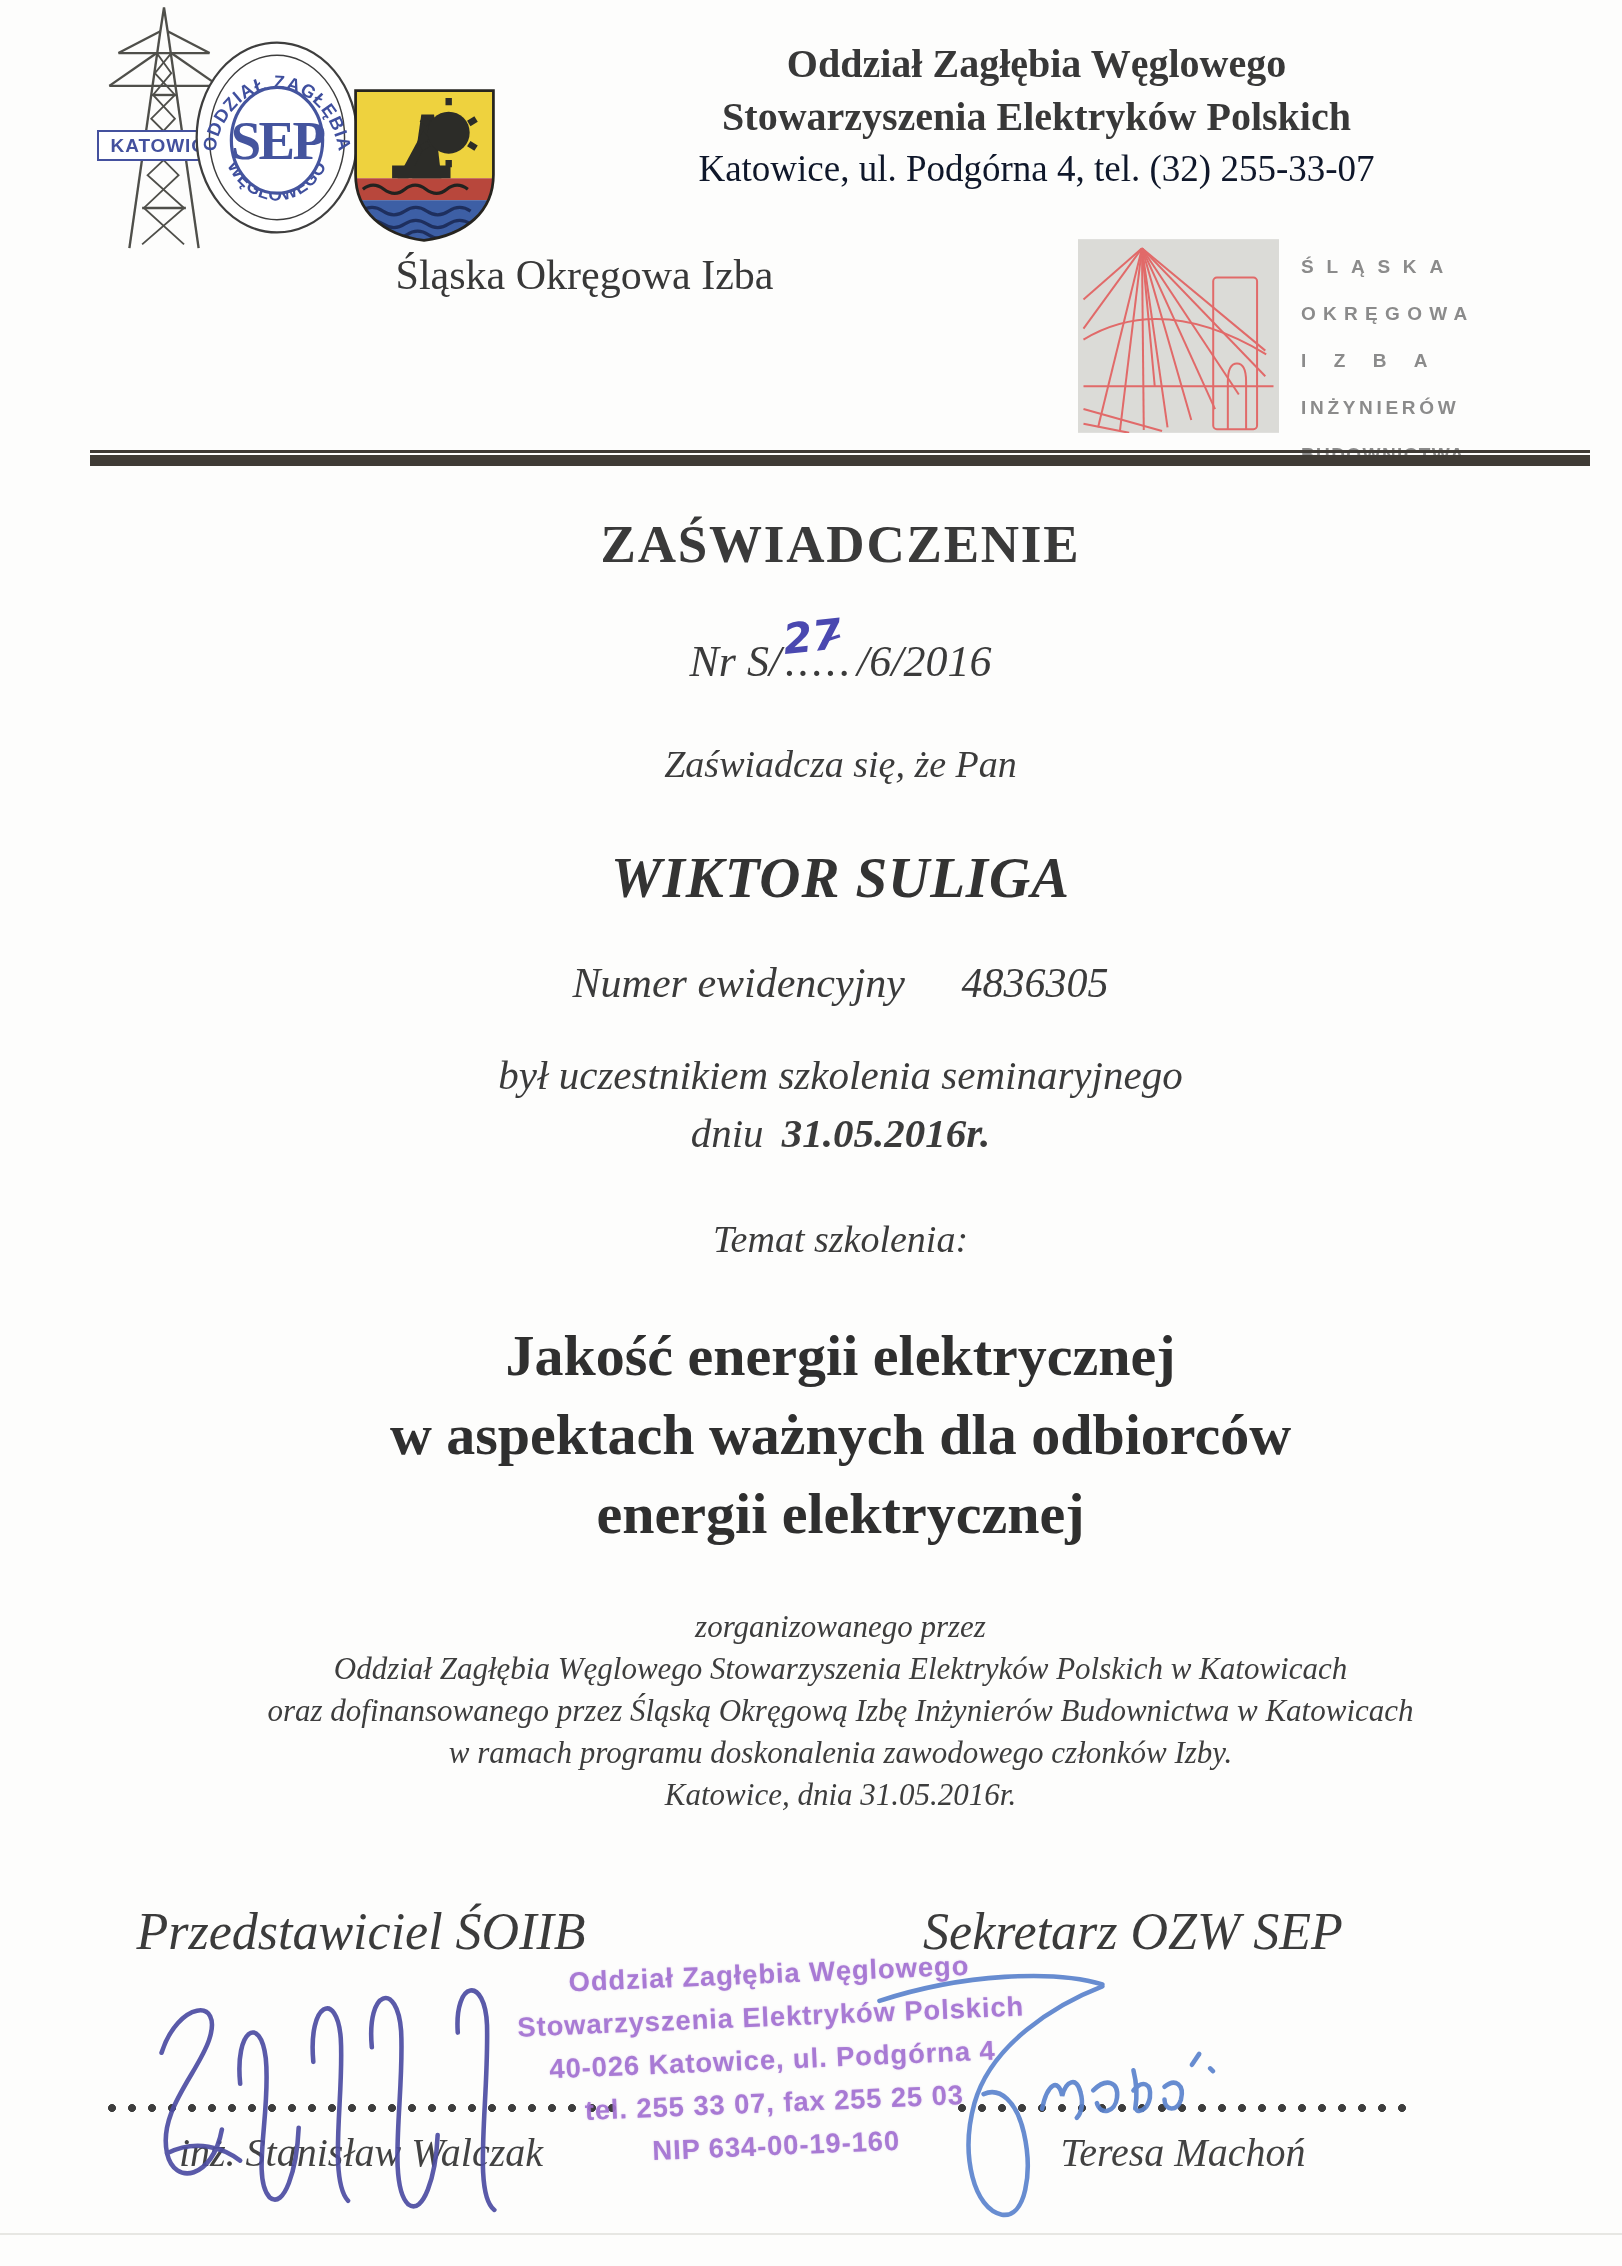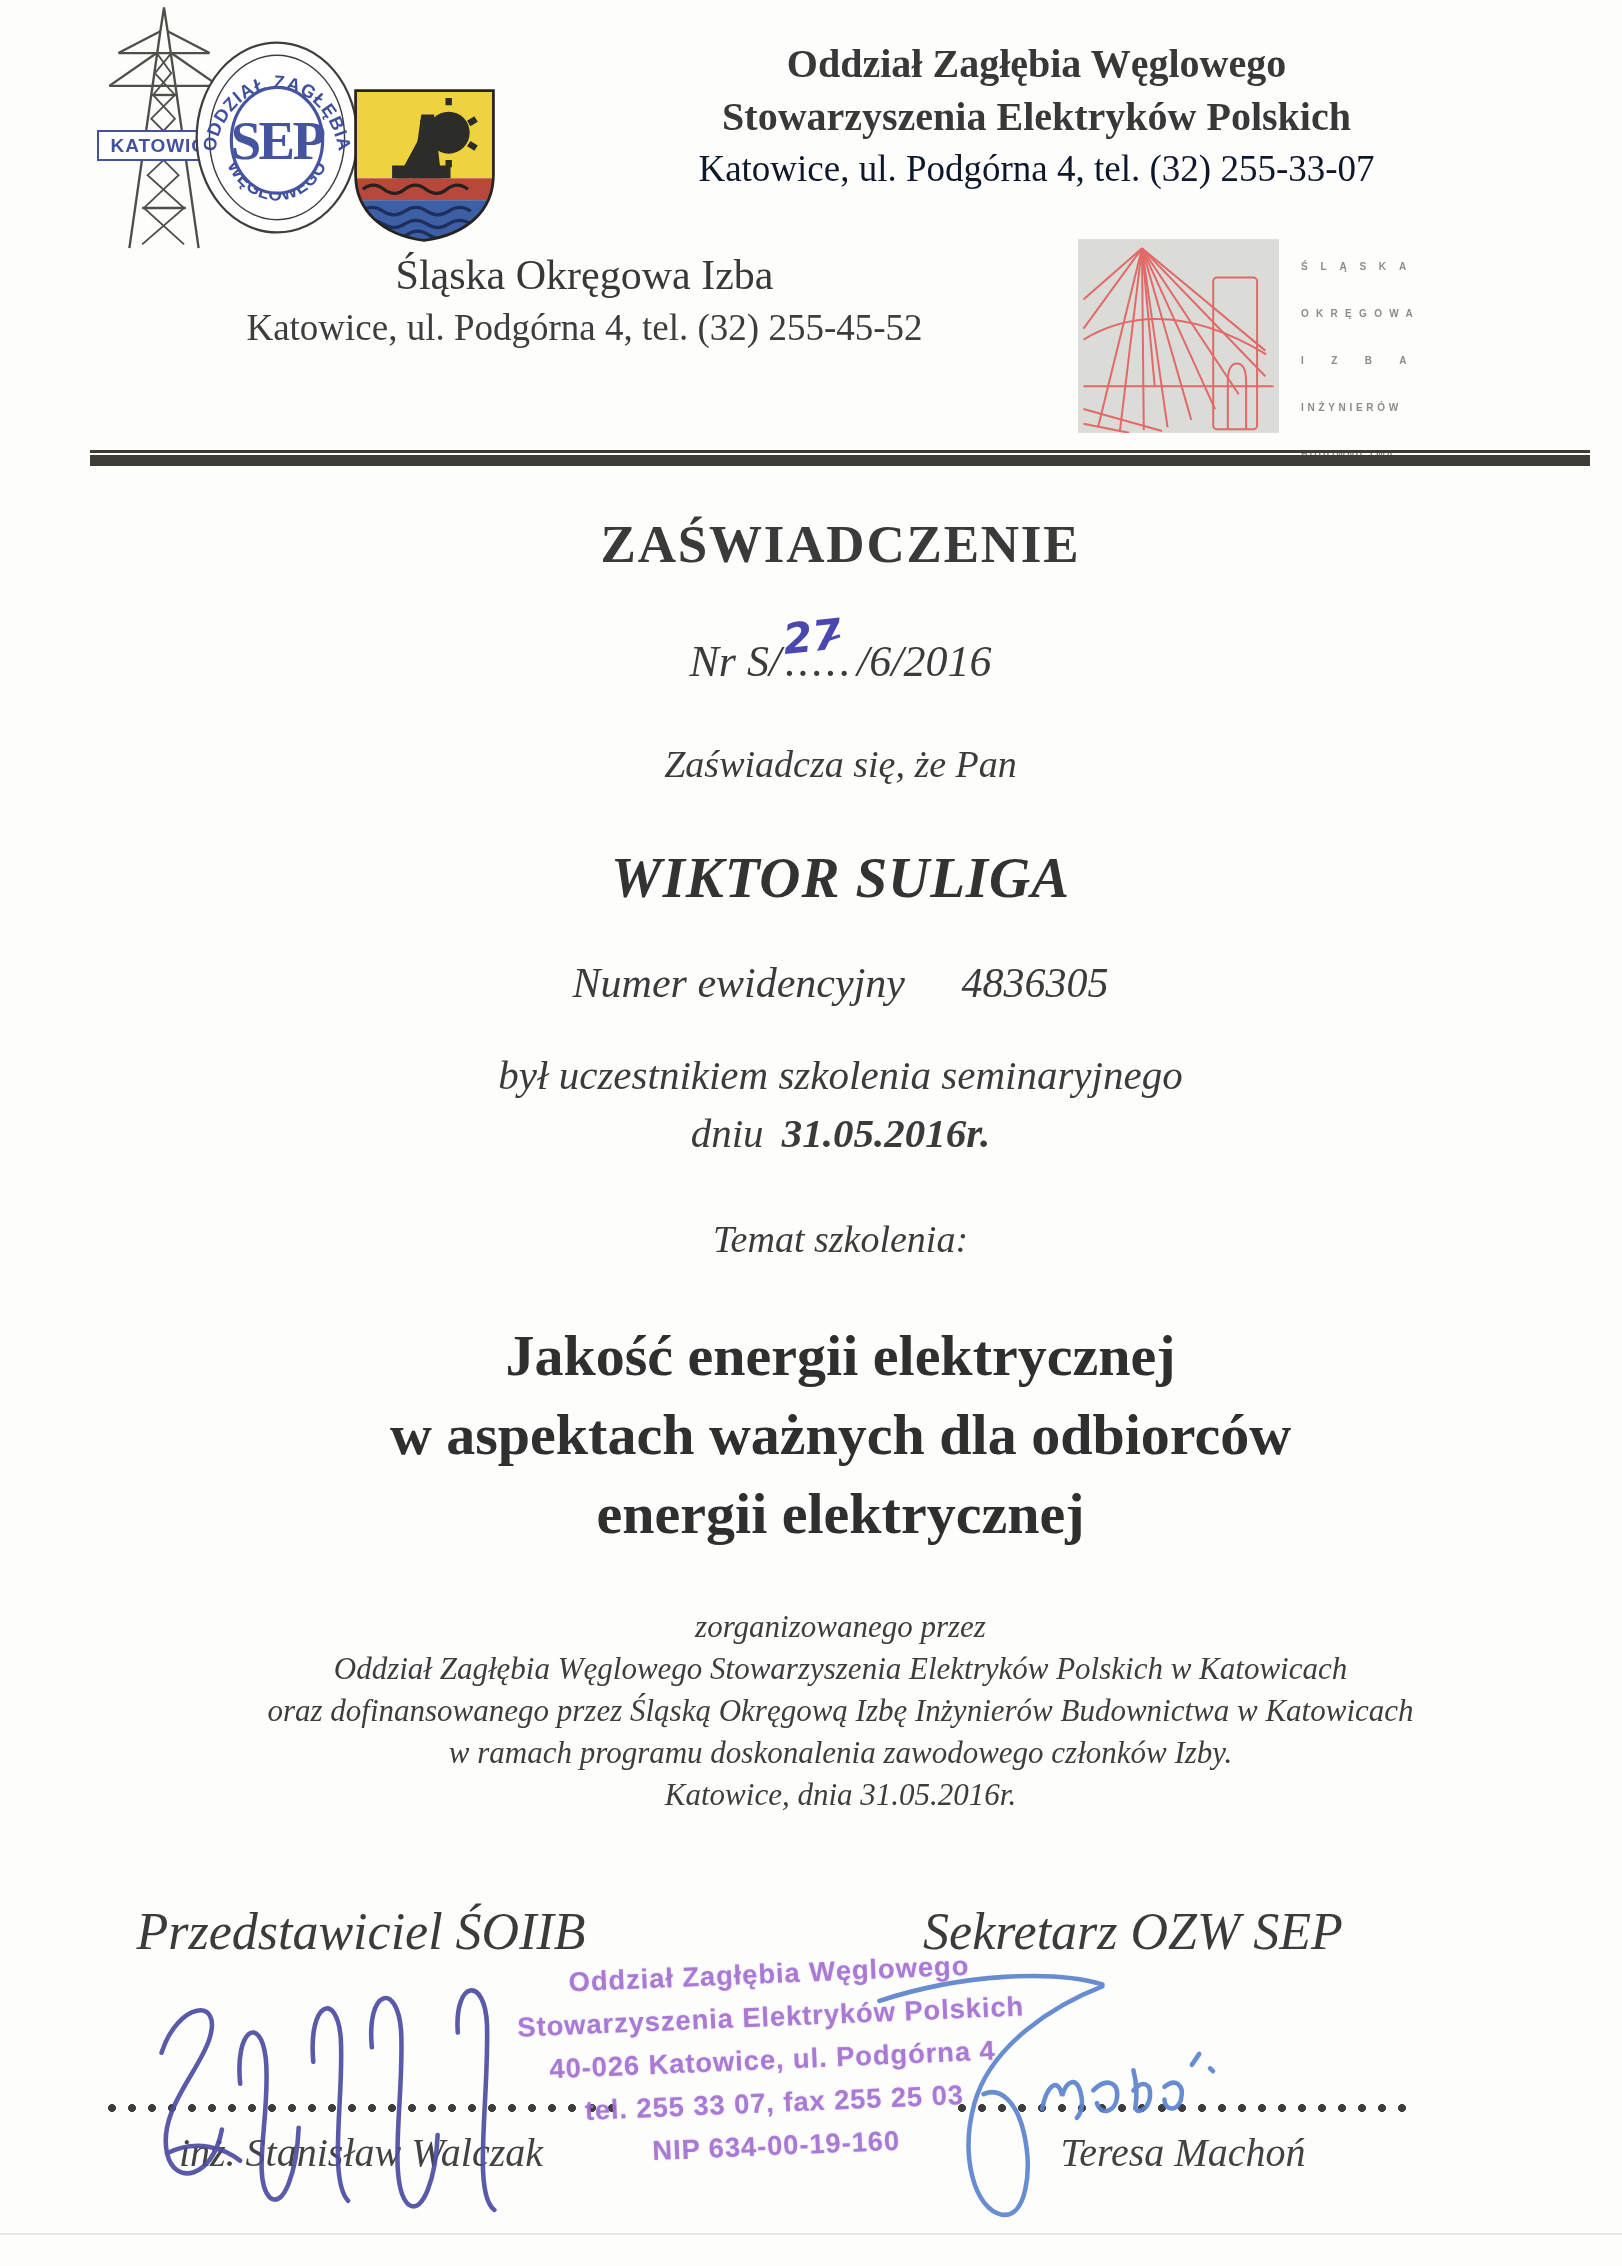--- a/index.html
+++ b/index.html
@@ -14,21 +14,21 @@
   #soiib-header .b{font-weight:normal;font-size:42px;line-height:53px;color:#383838;}
   #soiib-header .r{font-size:37px;line-height:51px;color:#3d3d3d;}
   #katowice-band{left:97px;top:130px;width:132px;height:27.4px;background:#fff;
         border:2.7px solid #44519e;color:#44519e;font-family:"Liberation Sans",sans-serif;
         font-weight:bold;font-size:19px;line-height:27.4px;text-align:center;letter-spacing:0.9px;z-index:2;}
   #sep-oval{left:192px;top:38px;z-index:3;}
   #shield{left:350px;top:87px;z-index:4;}
   #tower{left:82px;top:0px;z-index:1;}
   #soiib-logo{left:1078px;top:239px;z-index:1;}
   #soiib-caption{left:1301px;top:243px;width:183px;font-family:"Liberation Sans",sans-serif;
-        font-weight:bold;color:#8b8b8b;font-size:10px;}
+        font-weight:bold;color:#8b8b8b;font-size:19px;}
   #soiib-caption div{height:47px;line-height:47px;white-space:nowrap;}
   #soiib-caption div:nth-child(1){letter-spacing:12.8px;}
   #soiib-caption div:nth-child(2){letter-spacing:7.3px;}
   #soiib-caption div:nth-child(3){letter-spacing:27.4px;}
   #soiib-caption div:nth-child(4){letter-spacing:3.7px;}
   #soiib-caption div:nth-child(5){letter-spacing:1.4px;}
   #divider{left:90px;top:450px;width:1500px;}
   #divider .thin{height:2.7px;background:#3f3b35;}
   #divider .bar{margin-top:2.7px;height:11px;background:#3f3b35;}
   
@@ -145,21 +145,20 @@
   </svg>
 
   <div id="sep-header" class="abs">
     <div class="b">Oddział Zagłębia Węglowego</div>
     <div class="b">Stowarzyszenia Elektryków Polskich</div>
     <div class="r">Katowice, ul. Podgórna 4,  tel. (32) 255-33-07</div>
   </div>
 
   <div id="soiib-header" class="abs">
     <div class="b">Śląska Okręgowa Izba</div>
-    <div class="r">Katowice, ul. Podgórna 4,  tel. (32) 255-45-52</div>
   </div>
 
   <svg id="soiib-logo" class="abs" width="201" height="194" viewBox="0 0 220 212">
     <rect x="0" y="0" width="220" height="212" fill="#dbdbd7"></rect>
     <g stroke="#e25e5e" stroke-width="2.2" fill="none" opacity="0.9">
       <path d="M70 10 L84 161"></path>
       <path d="M70 10 L6 66"></path>
         <path d="M70 10 L6 98"></path>
       <path d="M70 10 L22 206"></path>
         <path d="M70 10 L46 209"></path>

